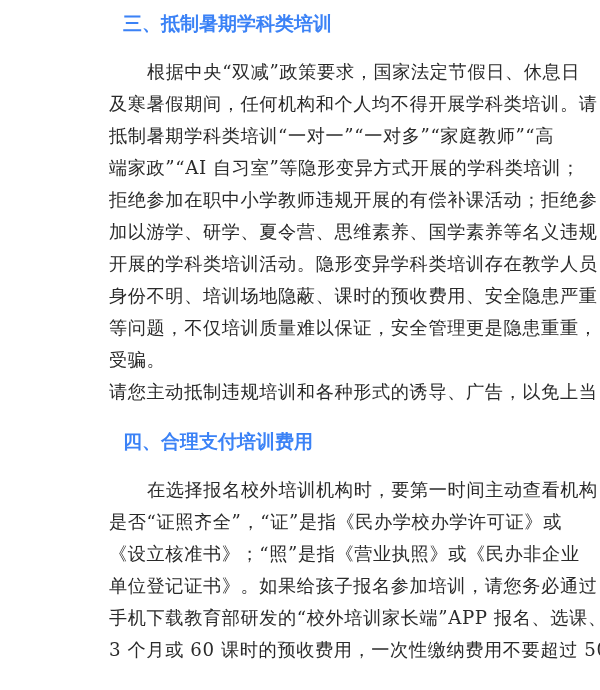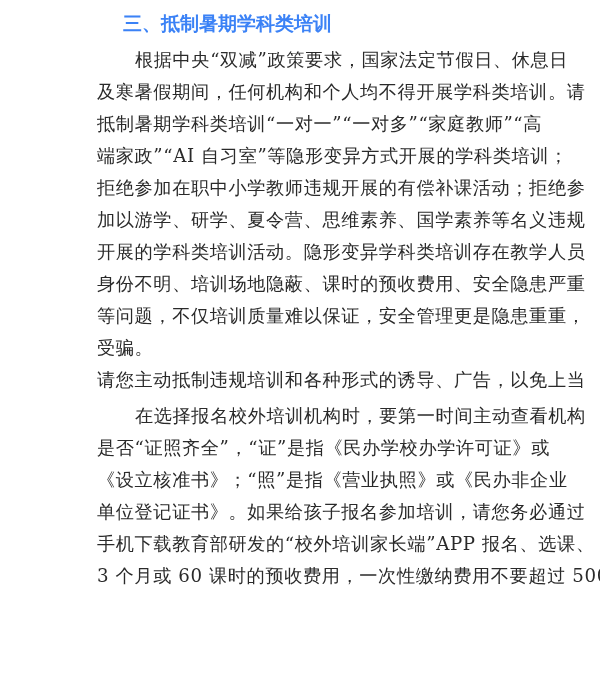--- a/index.html
+++ b/index.html
@@ -21,21 +21,21 @@
   .line {
     font-size: 18.2px;
     height: 32px; line-height: 32px;
     text-align: justify;
     text-align-last: justify;
     white-space: nowrap;
     letter-spacing: 0.6px;
   }
   .line.indent { padding-left: 38px; }
   .line.last { text-align-last: left; }
-  .para { margin: 4px; }
+  .para { margin: 16px; }
 </style>
 </head>
 <body>
 
 <div class="page">
 
   <div class="heading">三、抵制暑期学科类培训</div>
   <div class="para">
     <div class="line indent">根据中央“双减”政策要求，国家法定节假日、休息日</div>
     <div class="line">及寒暑假期间，任何机构和个人均不得开展学科类培训。请</div>
@@ -43,20 +43,21 @@
     <div class="line">端家政”“AI 自习室”等隐形变异方式开展的学科类培训；</div>
     <div class="line">拒绝参加在职中小学教师违规开展的有偿补课活动；拒绝参</div>
     <div class="line">加以游学、研学、夏令营、思维素养、国学素养等名义违规</div>
     <div class="line">开展的学科类培训活动。隐形变异学科类培训存在教学人员</div>
     <div class="line">身份不明、培训场地隐蔽、课时的预收费用、安全隐患严重</div>
     <div class="line">等问题，不仅培训质量难以保证，安全管理更是隐患重重，</div>
     <div class="line last">受骗。</div>
     <div class="line">请您主动抵制违规培训和各种形式的诱导、广告，以免上当</div>
   </div>
 
+  <div class="heading">四、合理支付培训费用</div>
   <div class="para">
     <div class="line indent">在选择报名校外培训机构时，要第一时间主动查看机构</div>
     <div class="line">是否“证照齐全”，“证”是指《民办学校办学许可证》或</div>
     <div class="line">《设立核准书》；“照”是指《营业执照》或《民办非企业</div>
     <div class="line">单位登记证书》。如果给孩子报名参加培训，请您务必通过</div>
     <div class="line">手机下载教育部研发的“校外培训家长端”APP 报名、选课、</div>
     <div class="line">3 个月或 60 课时的预收费用，一次性缴纳费用不要超过 500</div>
 
   </div>
 </div>

